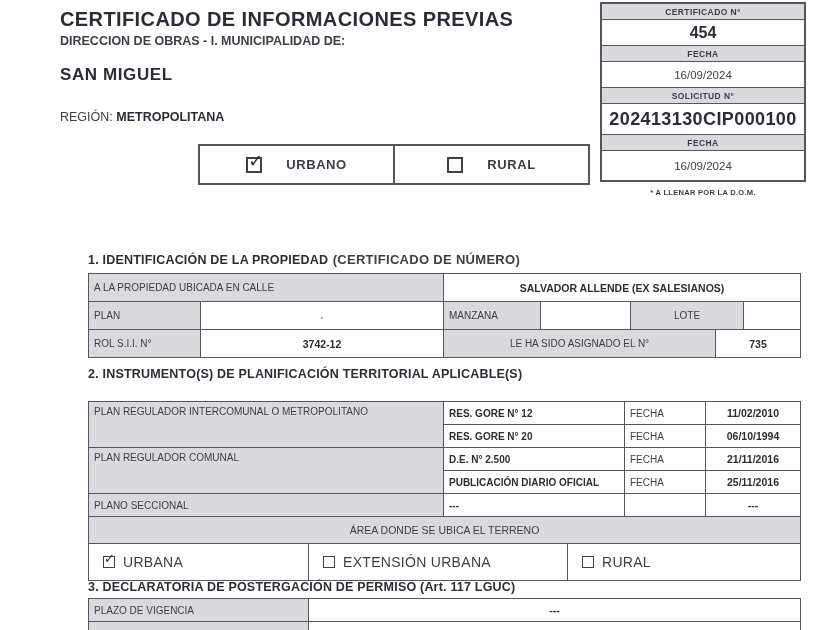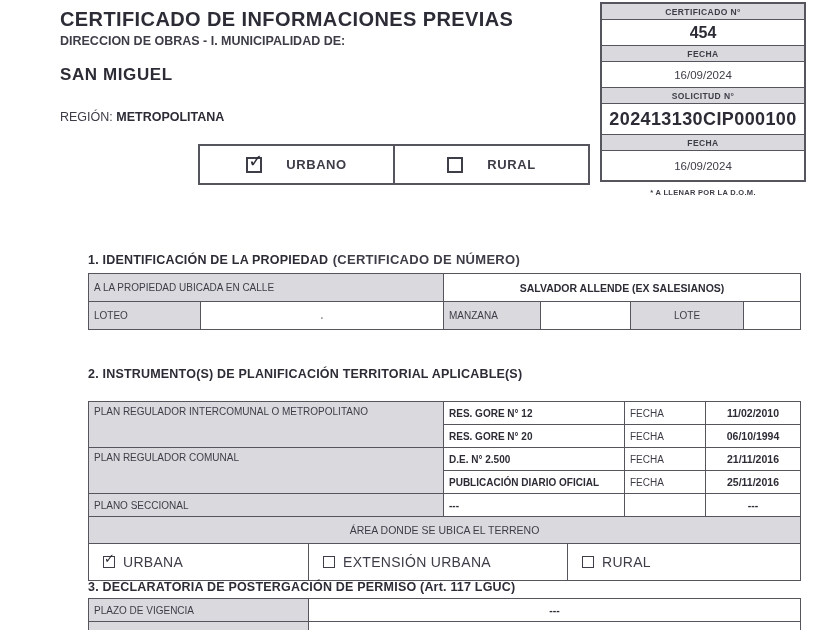--- a/index.html
+++ b/index.html
@@ -134,26 +134,32 @@
           <col style="width:85px">
           <col style="width:28px">
           <col style="width:57px">
       </colgroup>
       <tbody>
           <tr>
         <td class="lbl" colspan="2">A LA PROPIEDAD UBICADA EN CALLE</td>
         <td class="val-b" colspan="5">SALVADOR ALLENDE (EX SALESIANOS)</td>
       </tr>
       <tr>
-        <td class="lbl">LOTEO</td>
+        <td class="lbl">PLAN</td>
         <td class="val-dot">.</td>
         <td class="lbl">MANZANA</td>
         <td></td>
         <td class="lbl-c" colspan="2">LOTE</td>
         <td></td>
+      </tr>
+      <tr>
+        <td class="lbl">ROL S.I.I. N°</td>
+        <td class="val-b">3742-12</td>
+        <td class="lbl-c" colspan="3">LE HA SIDO ASIGNADO EL N°</td>
+        <td class="val-b" colspan="2">735</td>
       </tr>
     </tbody>
       </table>
   </div>
 
   <div class="section" style="top:367px;">
     <div class="sec-title">2. INSTRUMENTO(S) DE PLANIFICACIÓN TERRITORIAL APLICABLE(S)</div>
     <table class="t2">
       <colgroup>
         <col style="width:355px">

